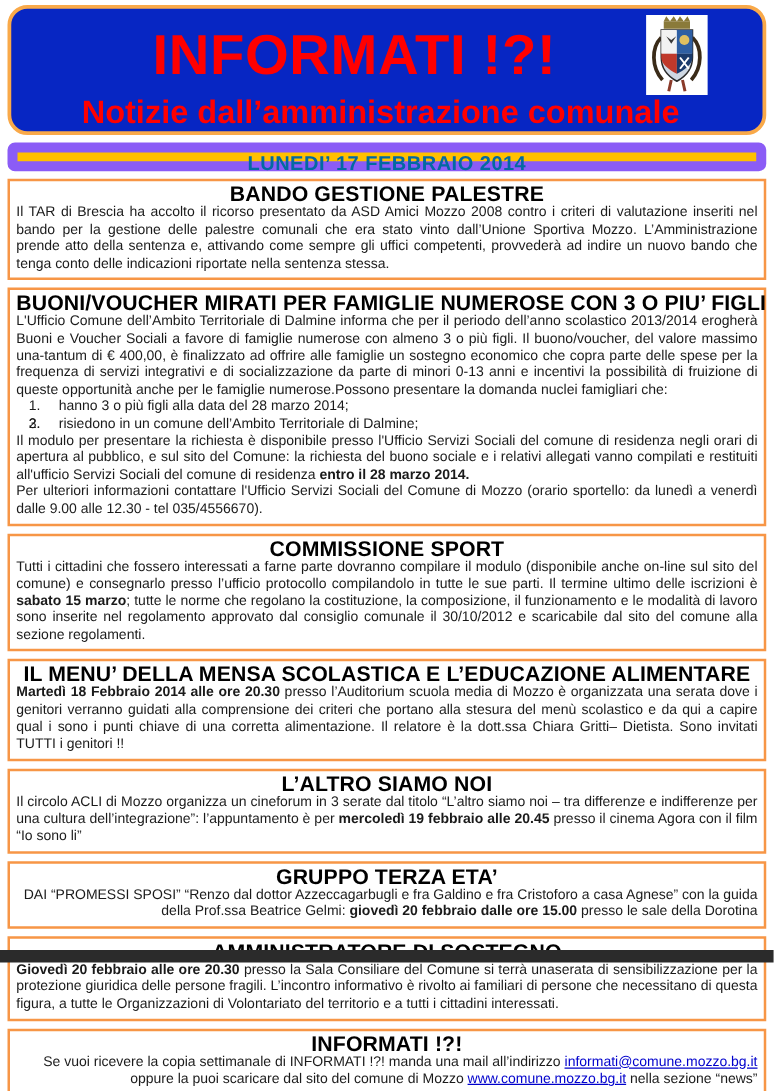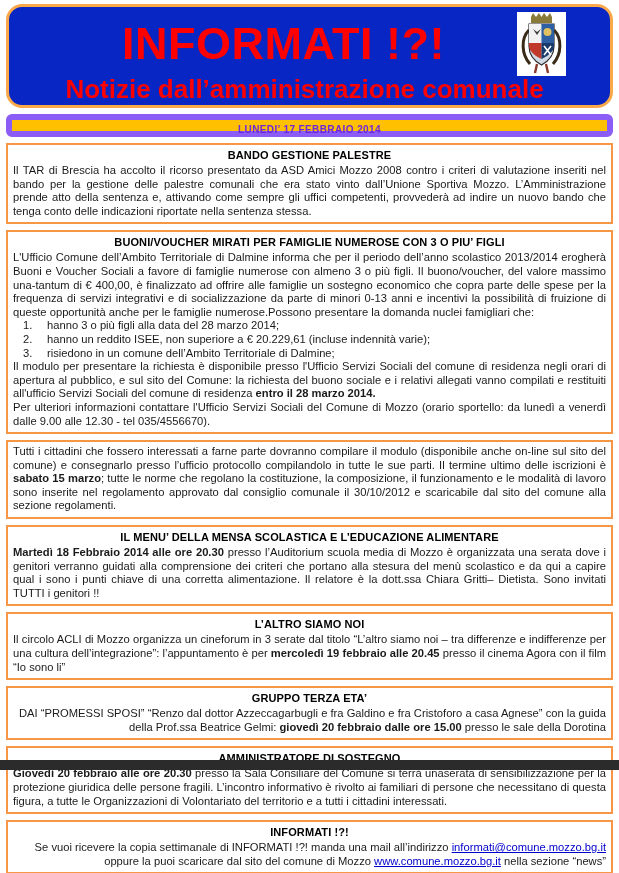--- a/index.html
+++ b/index.html
@@ -61,45 +61,45 @@
     width: 49px;
     height: 64px;
     background: #ffffff;
   }
   .crest svg { display: block; }
 
   
   .datebar {
     margin-top: 6px;
     background: #FFC000;
-    border: 6px solid #8b5cf6;
+    border: 8px solid #8b5cf6;
     border-radius: 6px;
     height: 23px;
     box-sizing: border-box;
     text-align: center;
-    color: #6d28d9;
-    font-size: 10px;
+    color: #0369a1;
+    font-size: 16px;
     font-weight: bold;
     letter-spacing: 0.4px;
     line-height: 19px;
     white-space: nowrap;
   }
 
   
   .article {
     margin-top: 6px;
     border: 2px solid #F79646;
     box-sizing: border-box;
     padding: 3px 5px 4px 5px;
     background: #ffffff;
   }
   .art-title {
     text-align: center;
     font-weight: bold;
-    font-size: 11px;
+    font-size: 17px;
     color: #000000;
     letter-spacing: 0.1px;
     line-height: 15px;
     margin-bottom: 1px;
     white-space: nowrap;
   }
   .art-body {
     font-size: 11.2px;
     color: #1a1a1a;
     line-height: 13.6px;
@@ -184,29 +184,30 @@
       <p>Il TAR di Brescia ha accolto il ricorso presentato da ASD Amici Mozzo 2008 contro i criteri di valutazione inseriti nel bando per la gestione delle palestre comunali che era stato vinto dall’Unione Sportiva Mozzo. L’Amministrazione prende atto della sentenza e, attivando come sempre gli uffici competenti, provvederà ad indire un nuovo bando che tenga conto delle indicazioni riportate nella sentenza stessa.</p>
     </div>
   </div>
 
   <div class="article">
     <div class="art-title">BUONI/VOUCHER MIRATI PER FAMIGLIE NUMEROSE CON 3 O PIU’ FIGLI</div>
     <div class="art-body">
       <p>L'Ufficio Comune dell’Ambito Territoriale di Dalmine informa che per il periodo dell’anno scolastico 2013/2014 erogherà Buoni e Voucher Sociali a favore di famiglie numerose con almeno 3 o più figli. Il buono/voucher, del valore massimo una-tantum  di € 400,00, è finalizzato ad offrire alle famiglie un sostegno economico che copra parte delle spese per la frequenza di servizi integrativi e di socializzazione da parte di minori 0-13 anni e incentivi la possibilità di fruizione di queste opportunità anche per le famiglie numerose.Possono presentare la domanda nuclei famigliari che:</p>
       <ol class="conditions">
         <li><span class="num">1.</span><span>hanno 3 o più figli alla data del  28 marzo 2014;</span></li>
-        <li><span class="num">2.</span><span>hanno un reddito ISEE, non superiore a € 20.229,61  (incluse  indennità varie);</span></li>
+        <li><span class="num">2.</span></li>
         <li><span class="num">3.</span><span>risiedono in un comune dell’Ambito Territoriale di Dalmine;</span></li>
       </ol>
       <p><span>Il modulo per presentare la richiesta è disponibile presso l'Ufficio Servizi Sociali del comune di residenza negli orari di apertura al pubblico, e sul sito del Comune: la richiesta del buono sociale e i relativi allegati vanno compilati e restituiti all'ufficio Servizi Sociali del comune di residenza </span><b>entro il 28 marzo 2014.</b></p>
       <p>Per ulteriori informazioni contattare l'Ufficio Servizi Sociali del Comune di Mozzo (orario sportello: da lunedì a venerdì dalle 9.00 alle 12.30 - tel 035/4556670).</p>
     </div>
   </div>
 
   <div class="article">
+    <div class="art-title">COMMISSIONE SPORT</div>
     <div class="art-body">
       <p><span>Tutti i cittadini che fossero interessati a farne parte dovranno compilare il modulo (disponibile anche on-line sul sito del comune) e consegnarlo presso l’ufficio protocollo compilandolo in tutte le sue parti. Il termine ultimo delle iscrizioni è </span><b>sabato 15 marzo</b><span>; tutte le norme che regolano la costituzione, la composizione, il funzionamento e le modalità di lavoro sono inserite nel regolamento approvato dal consiglio comunale il 30/10/2012 e scaricabile dal sito del comune alla sezione regolamenti.</span></p>
     </div>
   </div>
 
   <div class="article">
     <div class="art-title">IL MENU’ DELLA MENSA SCOLASTICA E L’EDUCAZIONE ALIMENTARE</div>
     <div class="art-body">
       <p><b>Martedì 18 Febbraio 2014 alle ore 20.30</b><span> presso l’Auditorium scuola media di Mozzo è organizzata una serata dove i genitori verranno guidati alla comprensione dei criteri che portano alla stesura del menù scolastico e da qui a capire qual i sono i punti chiave di una corretta alimentazione. Il relatore è la dott.ssa Chiara Gritti– Dietista. Sono invitati TUTTI i genitori !!</span></p>
     </div>

